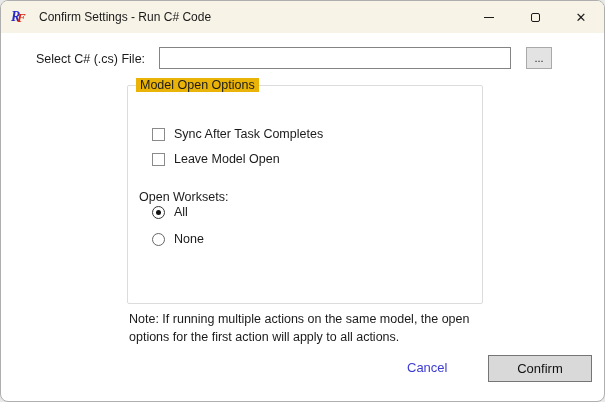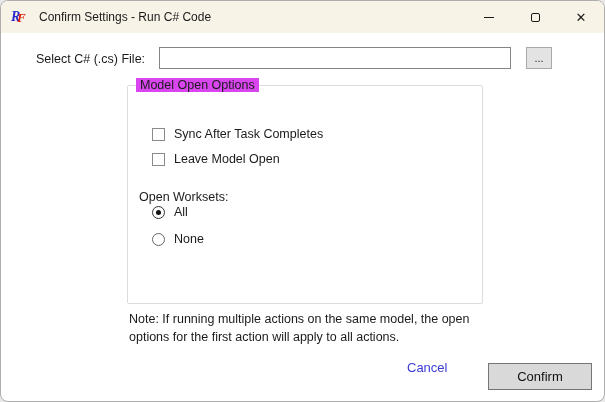--- a/index.html
+++ b/index.html
@@ -48,21 +48,21 @@
     background: #e3e3e3; border: 1px solid #a9a9a9; font-size: 11px; line-height: 16px;
     text-align: center; color: #1a1a1a; font-family: "Liberation Sans", sans-serif;
   }
 
   
   .groupbox {
     position: absolute; left: 126px; top: 84px; width: 356px; height: 219px;
     border: 1px solid #dcdcdc; border-radius: 2px;
   }
   .groupbox-legend {
-    position: absolute; left: 8px; top: -8px; background: #d946ef; padding: 0 4px;
+    position: absolute; left: 8px; top: -8px; background: #eab308; padding: 0 4px;
     font-size: 12.5px; color: #1b1b1b; white-space: nowrap;
   }
   .check-row, .radio-row {
     position: absolute; left: 24px; display: flex; align-items: center; gap: 9px;
     font-size: 12.5px; white-space: nowrap;
   }
   .checkbox {
     width: 13px; height: 13px; border: 1px solid #8a8a8a; background: #ffffff;
     flex: 0 0 auto;
   }
@@ -85,21 +85,21 @@
   }
 
   
   .cancel-link {
     position: absolute; left: 406px; top: 359px; font-size: 13px;
     color: #3b3bd4; cursor: pointer; text-decoration: none;
   }
   .confirm-btn {
     position: absolute; left: 487px; top: 354px; width: 104px; height: 27px;
     background: #d9d9d9; border: 1px solid #757575; font-size: 13px; color: #111111;
-    font-family: "Liberation Sans", sans-serif; text-align: center; margin-top: 8px;
+    font-family: "Liberation Sans", sans-serif; text-align: center;
   }
 </style>
 </head>
 <body>
 
 <div class="window">
 
   <div class="titlebar">
     <span class="app-icon">
       <span class="letter-r">R</span>

